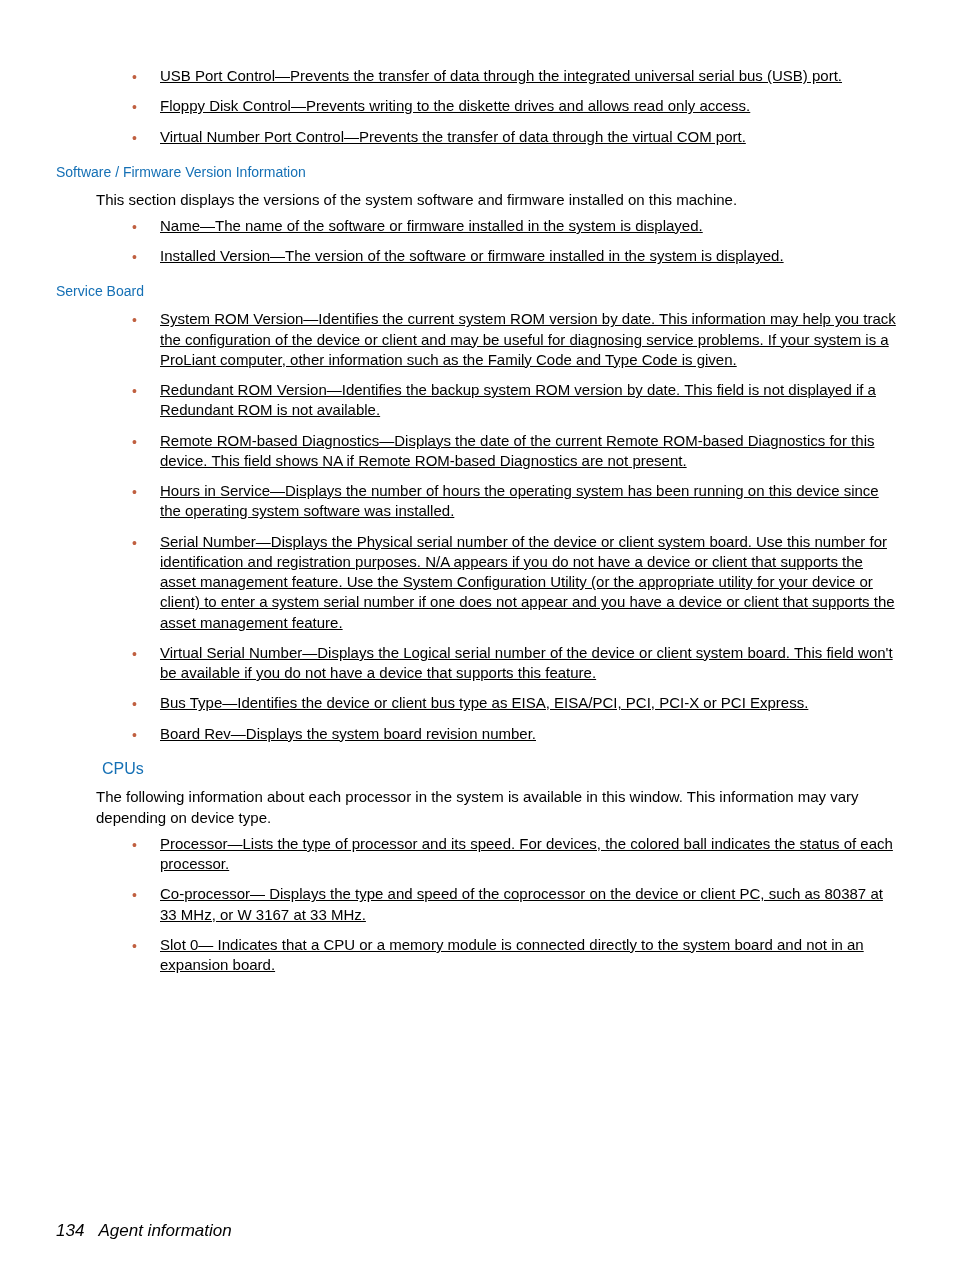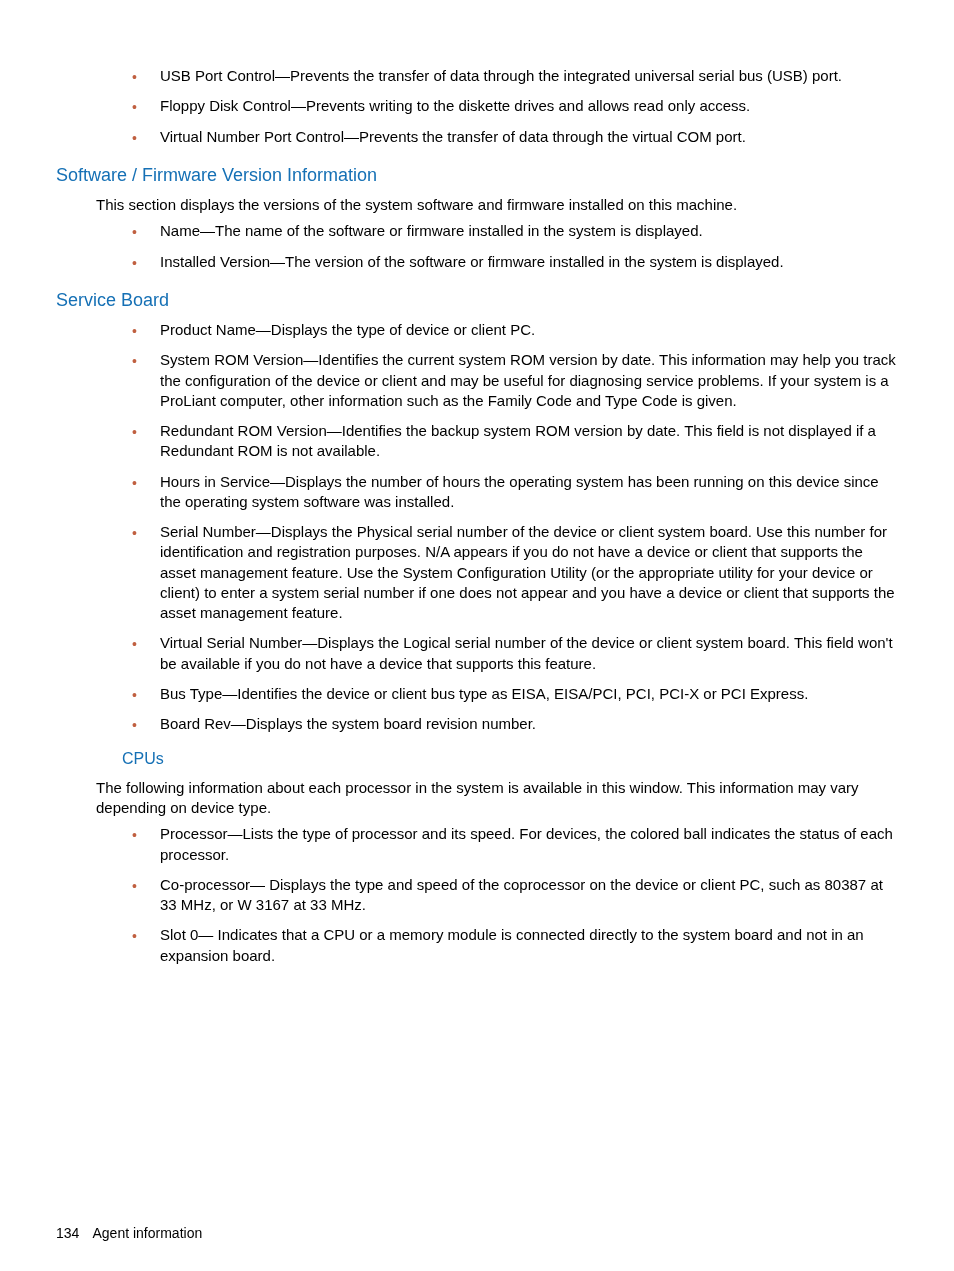--- a/index.html
+++ b/index.html
@@ -19,51 +19,53 @@
   }
   ul {
     list-style: none;
     padding-left: 104px;
     margin: 6px 0 10px 0;
   }
   ul li {
     position: relative;
     padding-left: 0;
     margin-bottom: 10px;
+    text-decoration: underline;
   }
   ul li::before {
     content: "•";
     color: #c06040;
     position: absolute;
     left: -28px;
     top: 2px;
     font-size: 14px;
   }
   .h2 {
     color: #1570b5;
-    font-size: 18px;
+    font-size: 14px;
     font-weight: 400;
     margin: 16px 0 8px 0;
     font-family: Arial, Helvetica, sans-serif;
   }
   .h3 {
     color: #1570b5;
     font-size: 16px;
     font-weight: 400;
-    margin: 14px 0 8px 66px;
+    margin: 14px 0 8px 46px;
   }
   .para {
     margin: 4px 0 6px 40px;
   }
   .footer {
     position: absolute;
     bottom: 28px;
     left: 56px;
-    font-size: 14px;
+    font-size: 17px;
     color: #000;
+    font-style: italic;
   }
   .footer .pn { margin-right: 10px; }
 </style>
 </head>
 <body>
 
 <div class="page">
 
   <ul>
     <li>USB Port Control—Prevents the transfer of data through the integrated universal serial bus (USB) port.</li>
@@ -73,23 +75,23 @@
 
   <div class="h2">Software / Firmware Version Information</div>
   <div class="para">This section displays the versions of the system software and firmware installed on this machine.</div>
   <ul>
     <li>Name—The name of the software or firmware installed in the system is displayed.</li>
     <li>Installed Version—The version of the software or firmware installed in the system is displayed.</li>
   </ul>
 
   <div class="h2">Service Board</div>
   <ul>
-    <li>Product Name—Displays the type of device or client PC.</li>
     <li>System ROM Version—Identifies the current system ROM version by date. This information may help you track the configuration of the device or client and may be useful for diagnosing service problems. If your system is a ProLiant computer, other information such as the Family Code and Type Code is given.</li>
     <li>Redundant ROM Version—Identifies the backup system ROM version by date. This field is not displayed if a Redundant ROM is not available.</li>
+    <li>Remote ROM-based Diagnostics—Displays the date of the current Remote ROM-based Diagnostics for this device. This field shows NA if Remote ROM-based Diagnostics are not present.</li>
     <li>Hours in Service—Displays the number of hours the operating system has been running on this device since the operating system software was installed.</li>
     <li>Serial Number—Displays the Physical serial number of the device or client system board. Use this number for identification and registration purposes. N/A appears if you do not have a device or client that supports the asset management feature. Use the System Configuration Utility (or the appropriate utility for your device or client) to enter a system serial number if one does not appear and you have a device or client that supports the asset management feature.</li>
     <li>Virtual Serial Number—Displays the Logical serial number of the device or client system board. This field won't be available if you do not have a device that supports this feature.</li>
     <li>Bus Type—Identifies the device or client bus type as EISA, EISA/PCI, PCI, PCI-X or PCI Express.</li>
     <li>Board Rev—Displays the system board revision number.</li>
   </ul>
 
   <div class="h3">CPUs</div>
   <div class="para">The following information about each processor in the system is available in this window. This information may vary depending on device type.</div>
   <ul>

